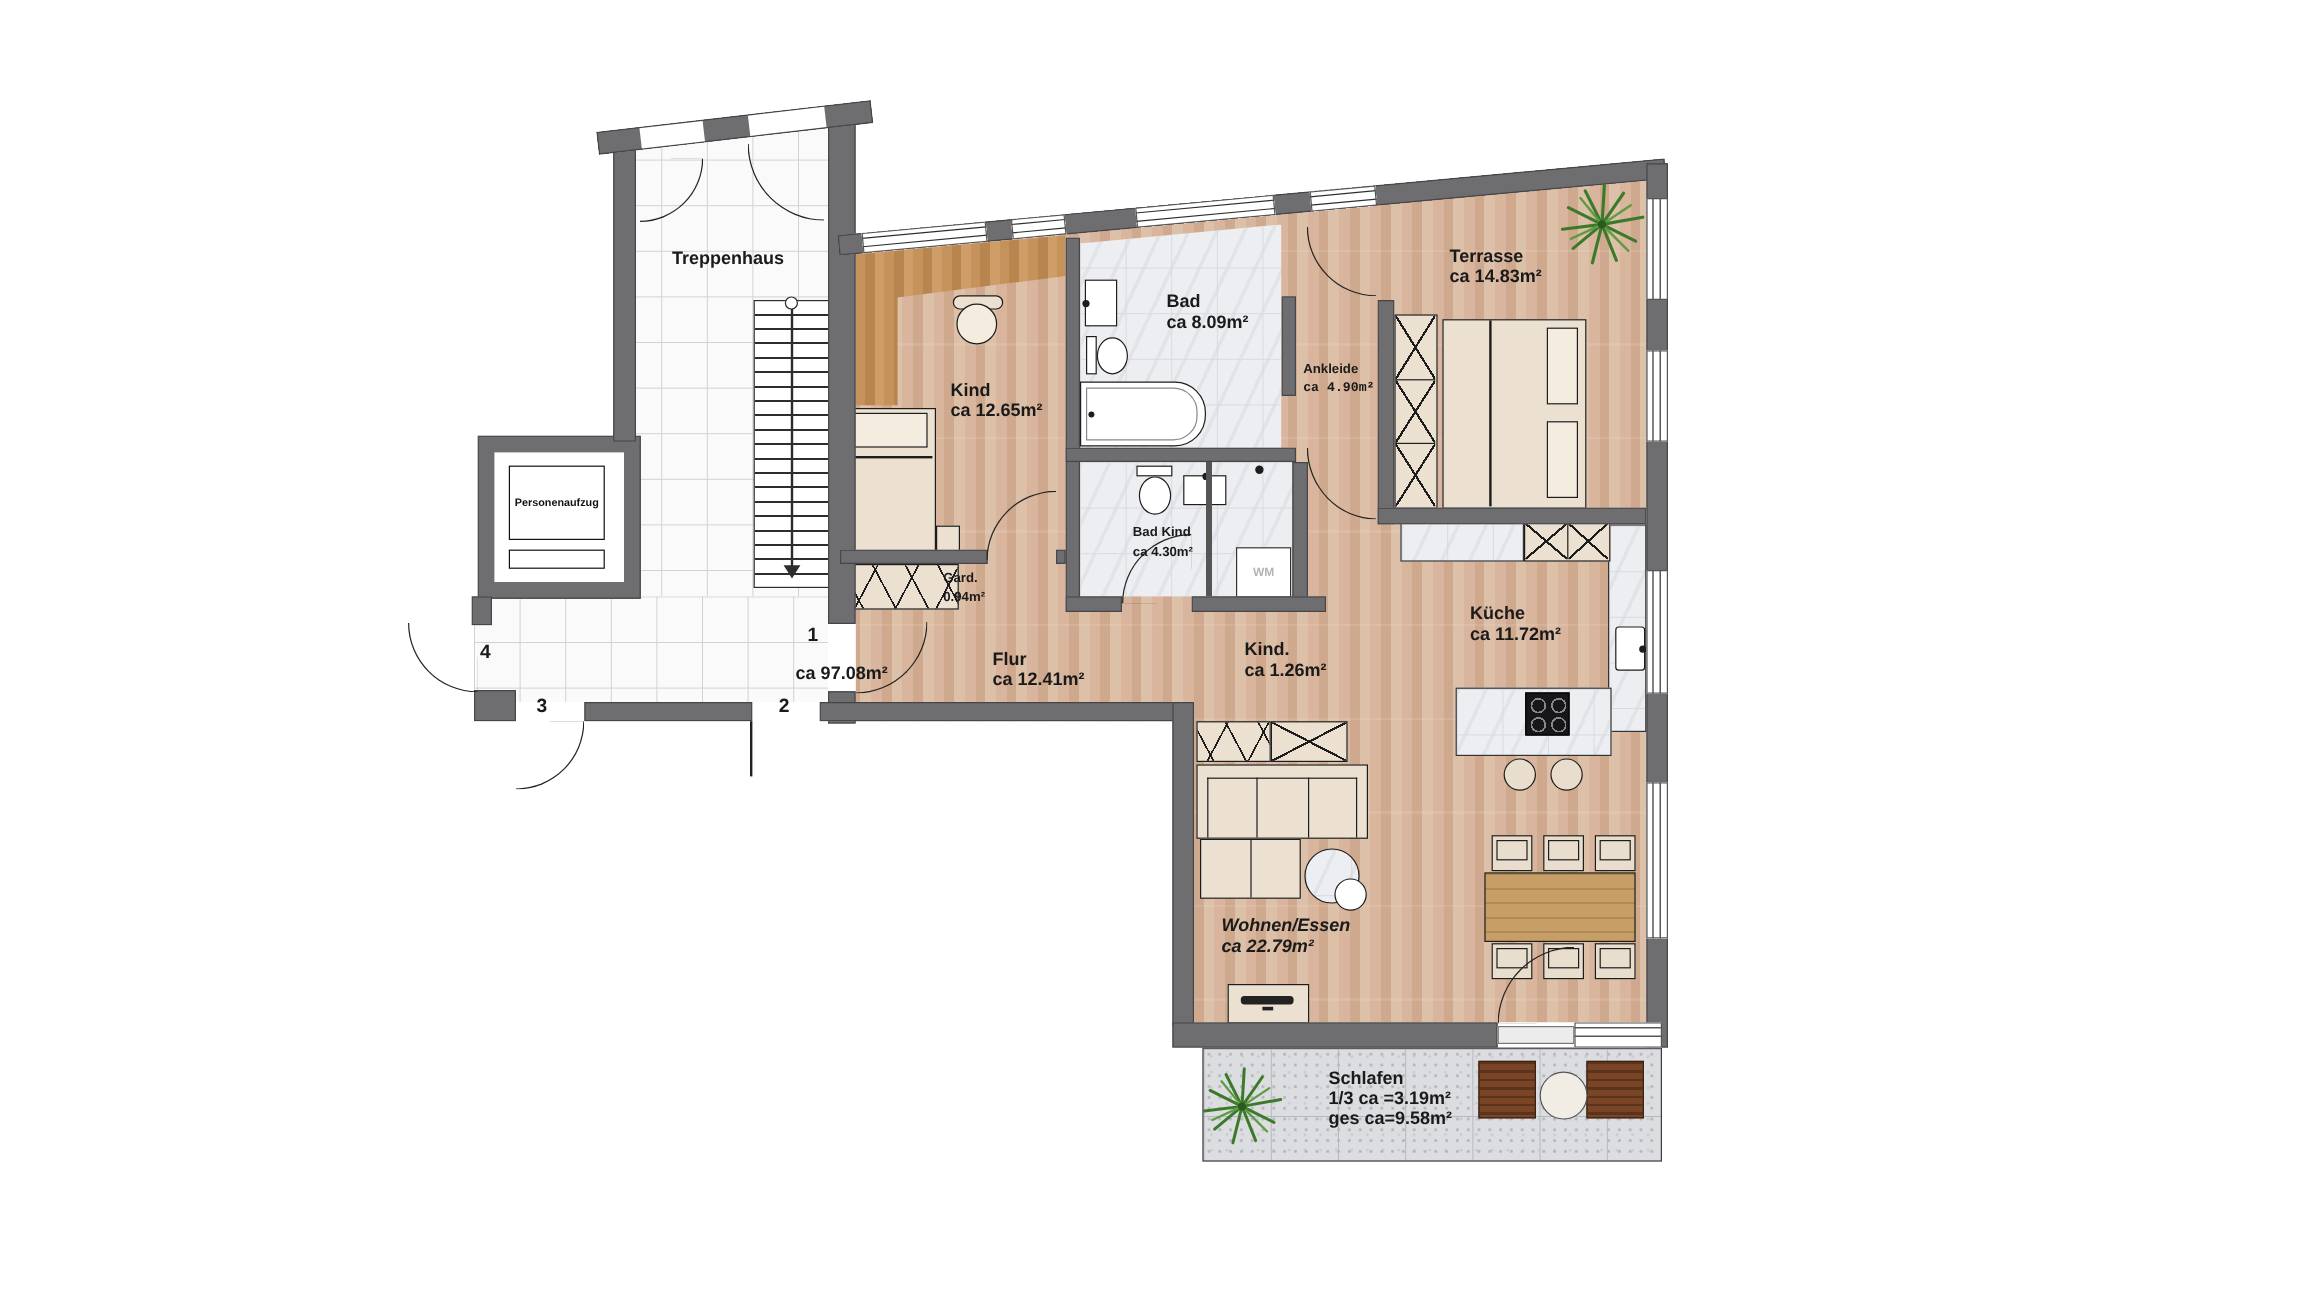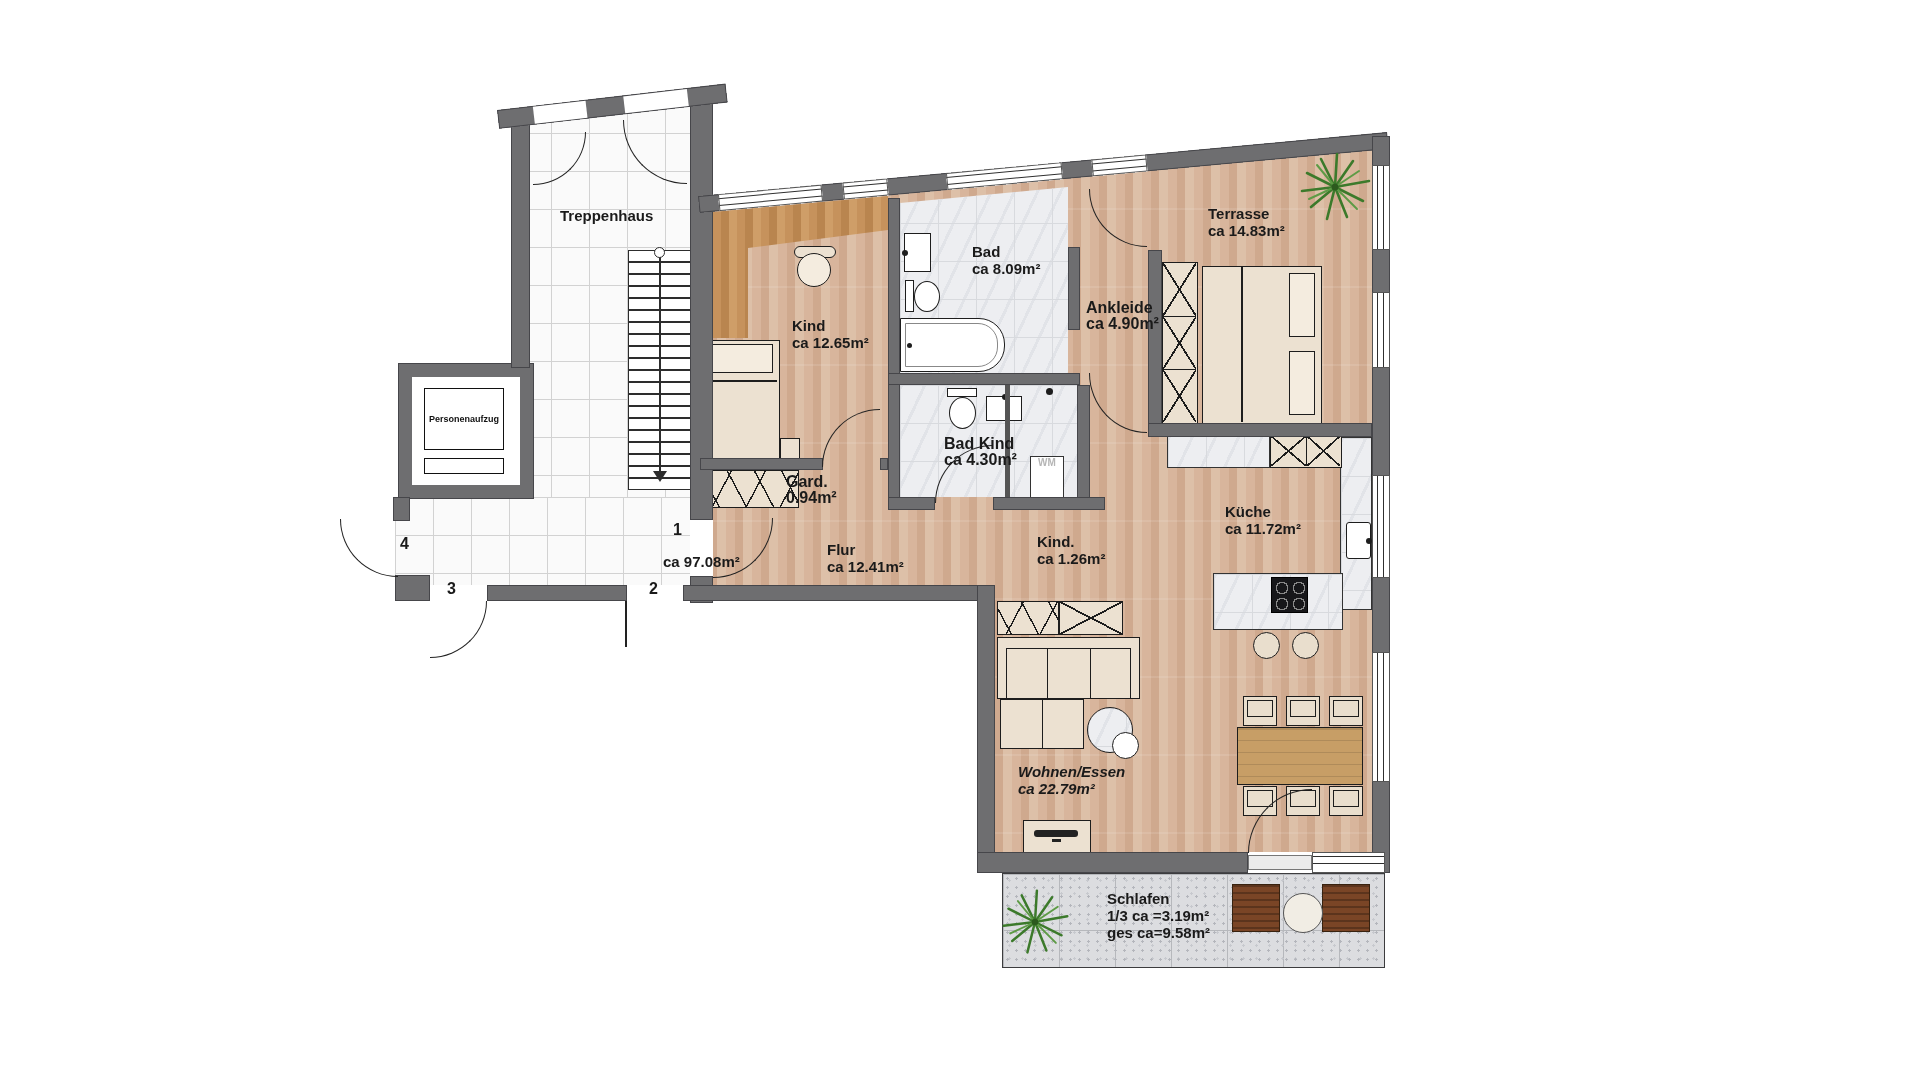--- a/index.html
+++ b/index.html
@@ -52,21 +52,21 @@
   .tchair{background:#7a4526;border:1.6px solid #38220f;background-image:repeating-linear-gradient(180deg,rgba(0,0,0,.25) 0 2px,transparent 2px 7px);}
   .stove{background:#17171a;border:1px solid #000;background-image:
      radial-gradient(circle at 10px 10px,transparent 5px,#888 5px 6.4px,transparent 6.4px),
      radial-gradient(circle at 27px 10px,transparent 5px,#888 5px 6.4px,transparent 6.4px),
      radial-gradient(circle at 10px 26px,transparent 5px,#888 5px 6.4px,transparent 6.4px),
      radial-gradient(circle at 27px 26px,transparent 5px,#888 5px 6.4px,transparent 6.4px);}
   .stairs{left:628px;top:250px;width:64px;height:240px;border:1.6px solid #2d2d2d;
      background:repeating-linear-gradient(#ffffff 0 10.4px,#2d2d2d 10.4px 12px);}
   
   .lbl{position:absolute;font-weight:bold;font-size:15px;line-height:17px;color:#1a1a1a;white-space:nowrap;z-index:9;}
-  .lbl.s{font-size:16px;line-height:16px;}
+  .lbl.s{font-size:11px;line-height:16px;}
   .lbl.num{font-size:16px;}
   .z1{z-index:1}.z2{z-index:2}.z3{z-index:3}.z5{z-index:5}.z6{z-index:6}.z7{z-index:7}
 </style>
 </head>
 <body>
 
 <div id="canvas">
 
   <div class="abs tile z1" style="left:513px;top:95px;width:177px;height:490px;clip-path:polygon(0px 33px,177px 0px,177px 490px,0px 490px);"></div>
   <div class="abs tile z1" style="left:395px;top:497px;width:295px;height:88px;"></div>
@@ -176,21 +176,21 @@
     <div class="abs dot" style="left:-3px;top:16px;width:6px;height:6px;"></div>
   </div>
   <div class="abs white z3" style="left:905px;top:280px;width:9px;height:32px;"></div>
   <div class="abs white z3" style="left:914px;top:281px;width:26px;height:31px;border-radius:50%;"></div>
 
   <div class="abs white z3" style="left:947px;top:388px;width:30px;height:9px;"></div>
   <div class="abs white z3" style="left:949px;top:397px;width:27px;height:32px;border-radius:50%;"></div>
   <div class="abs white z3" style="left:986px;top:396px;width:36px;height:25px;">
     <div class="abs dot" style="left:15px;top:-3px;width:6px;height:6px;"></div>
   </div>
-  <div class="abs z3" style="left:1030px;top:456px;width:34px;height:42px;background:#fff;border:1.3px solid #333;display:flex;justify-content:center;">
+  <div class="abs z3" style="left:1030px;top:456px;width:46px;height:42px;background:#fff;border:1.3px solid #333;display:flex;align-items:center;justify-content:center;">
     <span style="font-weight:bold;font-size:10px;color:#b5b5b5;">WM</span>
   </div>
   <div class="abs dot z3" style="left:1046px;top:388px;width:7px;height:7px;"></div>
 
   <div class="abs furn z3" style="left:1162px;top:262px;width:36px;height:162px;">
     <div class="abs xbox" style="left:0;top:0;width:33px;height:53px;"></div>
     <div class="abs xbox" style="left:0;top:53px;width:33px;height:53px;border-top:1.3px solid #1d1d1d;"></div>
     <div class="abs xbox" style="left:0;top:106px;width:33px;height:53px;border-top:1.3px solid #1d1d1d;"></div>
   </div>
   <div class="abs furn z3" style="left:1202px;top:266px;width:120px;height:158px;">
@@ -269,21 +269,21 @@
   <div class="lbl" style="left:972px;top:243px;">
     <span style="display:block;">Bad</span>
     <span style="display:block;">ca 8.09m²</span>
   </div>
   <div class="lbl" style="left:1208px;top:205px;">
     <span style="display:block;">Terrasse</span>
     <span style="display:block;">ca 14.83m²</span>
   </div>
   <div class="lbl s" style="left:1086px;top:300px;">
     <span style="display:block;">Ankleide</span>
-    <span style="display:block;">ca 4.90m²</span>
+    <span style="display:block;font-family:Liberation Mono, monospace;">ca 4.90m²</span>
   </div>
   <div class="lbl s" style="left:944px;top:436px;">
     <span style="display:block;">Bad Kind</span>
     <span style="display:block;">ca 4.30m²</span>
   </div>
   <div class="lbl s" style="left:786px;top:474px;">
     <span style="display:block;">Gard.</span>
     <span style="display:block;">0.94m²</span>
   </div>
   <div class="lbl" style="left:827px;top:541px;">

